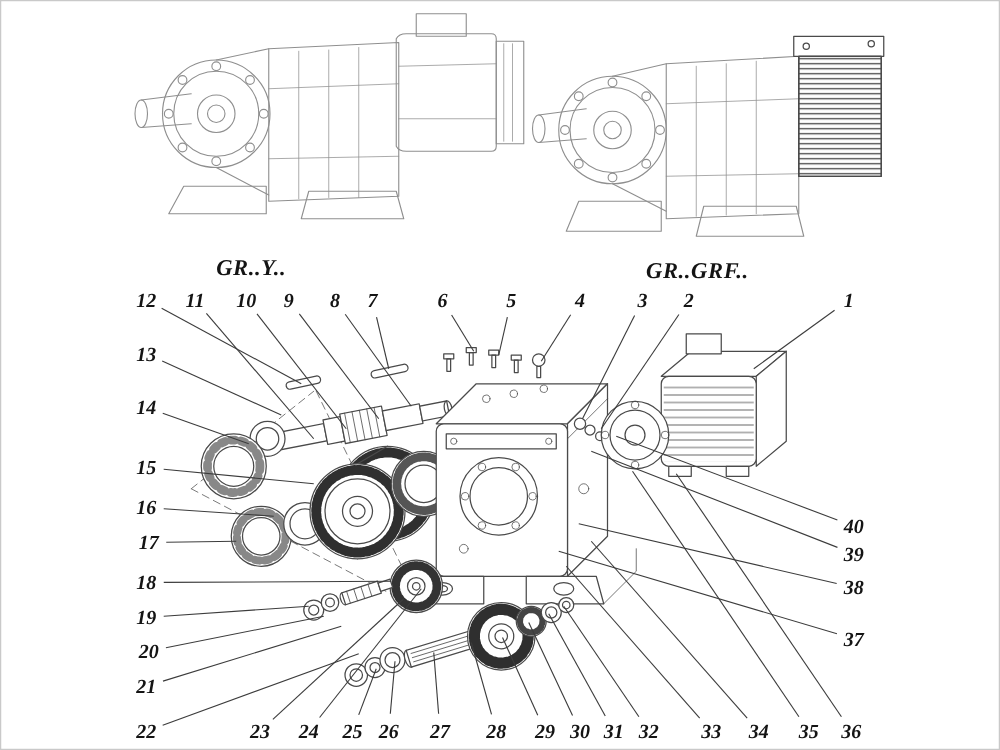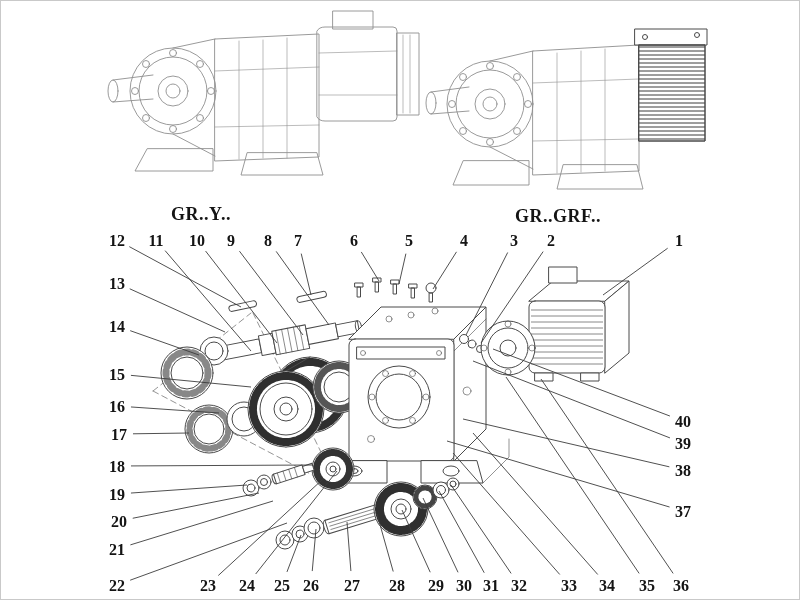--- a/index.html
+++ b/index.html
@@ -1,18 +1,18 @@
 <!DOCTYPE html>
 <html><head>
 <meta charset="utf-8">
 <style>
   html,body { margin:0; padding:0; background:#ffffff; }
   .canvas { position:relative; width:800px; height:600px; background:#fff;
             border:1px solid #c9c9c9; box-sizing:border-box; overflow:hidden;
-            font-family:"Liberation Serif", serif; }
+            font-family:"Liberation Serif", serif;font-style:italic; }
   svg.scene { position:absolute; left:0; top:0; }
   .lineart { fill:none; stroke-linecap:round; stroke-linejoin:round; }
   .light   { stroke:#8f8f8f; stroke-width:0.9; }
   .dark    { stroke:#4a4a4a; stroke-width:1; }
   .thin    { stroke-width:0.6; }
   .dashed  { stroke:#7a7a7a; stroke-width:0.8; fill:none; stroke-dasharray:6 4; }
   .whitefill { fill:#ffffff; }
   .variant-label { font-family:"Liberation Serif", serif; font-weight:bold; font-size:18px;
                    fill:#141414; text-anchor:middle; letter-spacing:0.5px; }
   #callout-layer line { stroke:#3c3c3c; stroke-width:0.9; }

